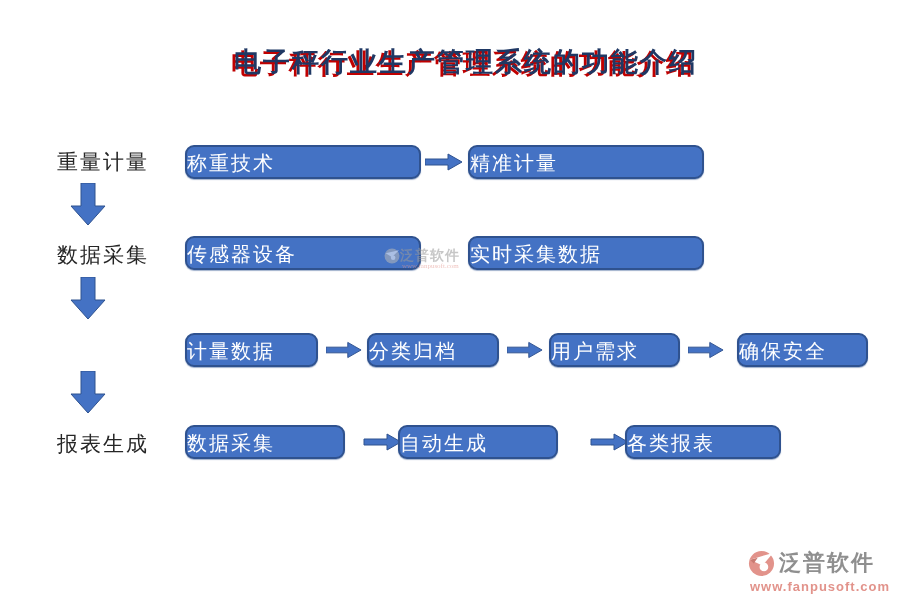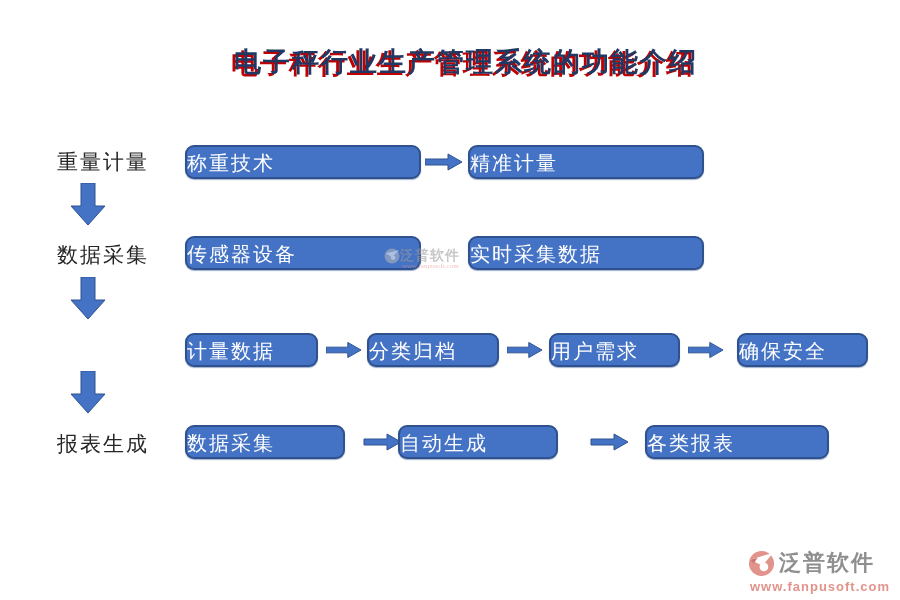--- a/index.html
+++ b/index.html
@@ -100,21 +100,21 @@
   <div class="flow-box" style="left:737px;top:333px;width:131px">确保安全</div>
 
   <div class="flow-box" style="left:185px;top:425px;width:160px">数据采集</div>
   <svg class="h-arrow" style="left:363px;top:433px" width="40" height="18" viewBox="0 0 38 18">
     <polygon points="0,6 23,6 23,1 37,9 23,17 23,12 0,12" fill="#4472C4" stroke="#2F528F" stroke-width="1"></polygon>
   </svg>
   <div class="flow-box" style="left:398px;top:425px;width:160px">自动生成</div>
   <svg class="h-arrow" style="left:590px;top:433px" width="40" height="18" viewBox="0 0 38 18">
     <polygon points="0,6 23,6 23,1 37,9 23,17 23,12 0,12" fill="#4472C4" stroke="#2F528F" stroke-width="1"></polygon>
   </svg>
-  <div class="flow-box" style="left:645px;top:425px;width:184px">各类报表</div>
+  <div class="flow-box" style="left:625px;top:425px;width:156px">各类报表</div>
 
   <div class="wm-corner">
     <div class="wm-row">
       <svg width="27" height="27" viewBox="0 0 28 28">
         <circle cx="14" cy="14" r="13" fill="#E2938B"></circle>
         <path d="M2 10 L26 3 L15 16 Z" fill="#ffffff"></path>
         <circle cx="16.5" cy="17.5" r="4.5" fill="#ffffff"></circle>
         <path d="M2 10 L10 8 L6 14 Z" fill="#C97B72"></path>
       </svg>
       <span class="wm-brand">泛普软件</span>

